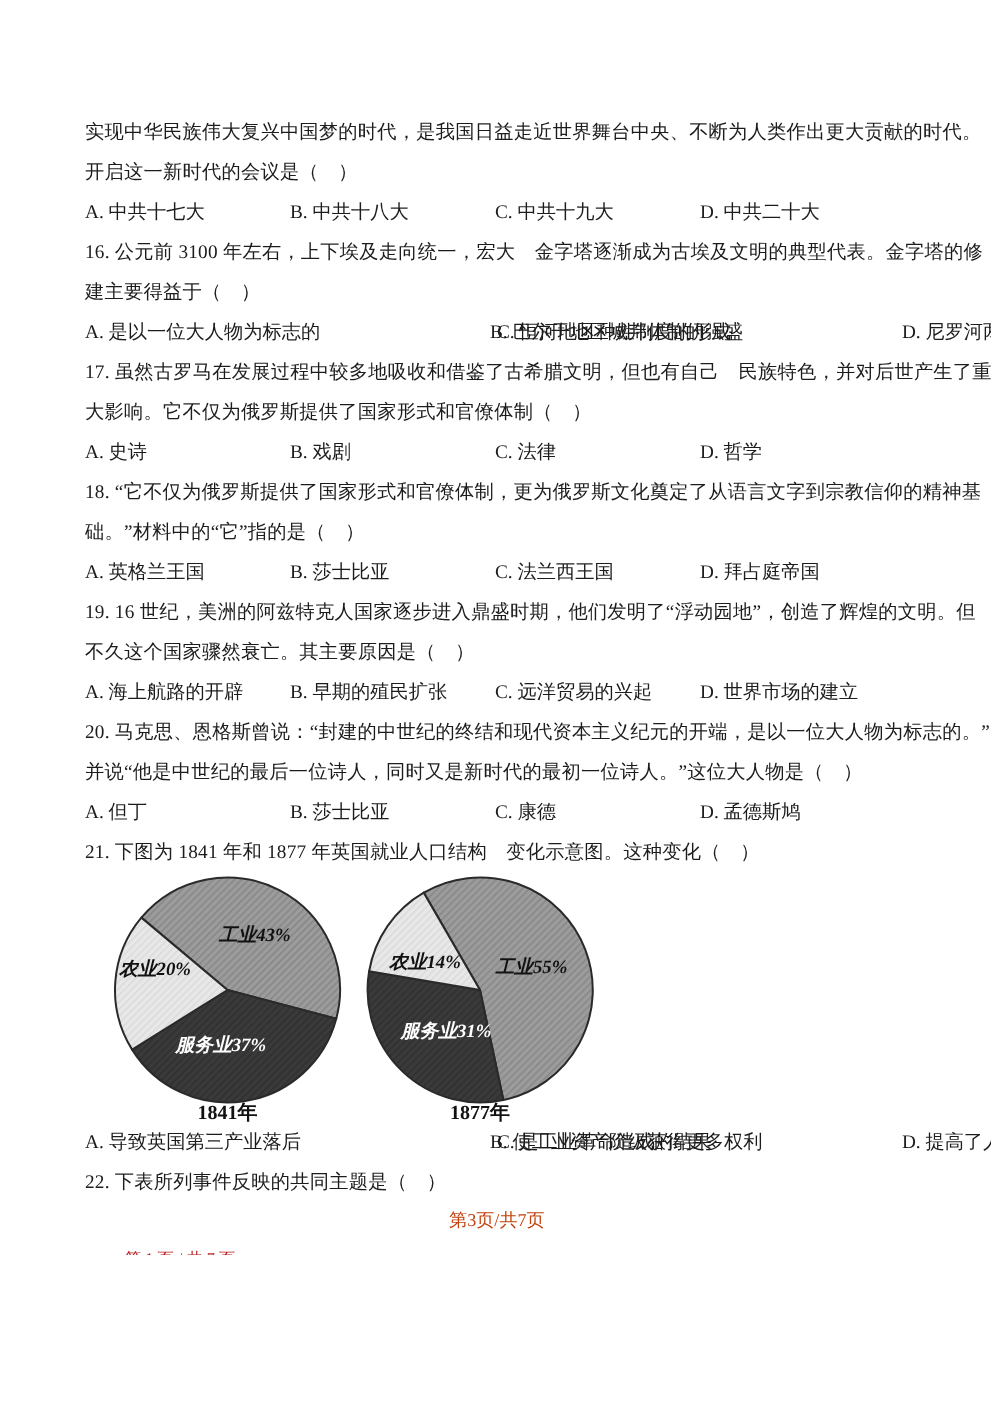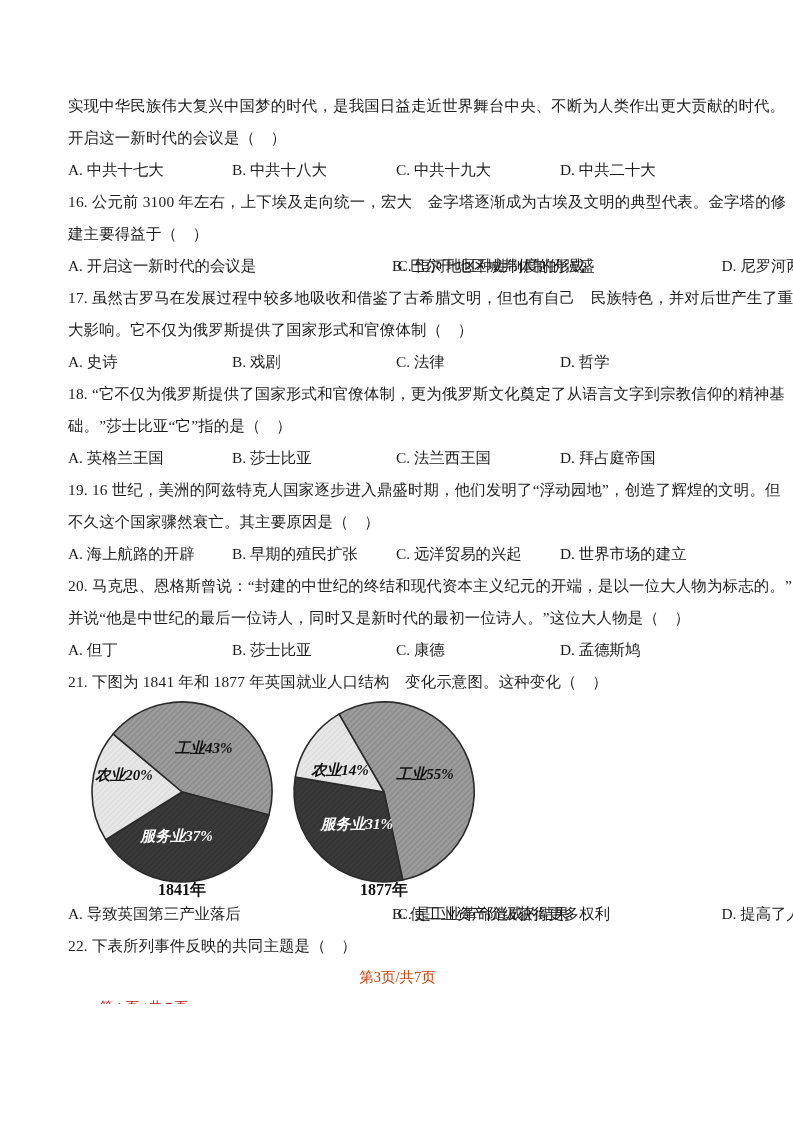--- a/index.html
+++ b/index.html
@@ -48,37 +48,37 @@
   <div class="opts cols4">
     <span class="opt">A. 中共十七大</span>
     <span class="opt">B. 中共十八大</span>
     <span class="opt">C. 中共十九大</span>
     <span class="opt">D. 中共二十大</span>
   </div>
 
   <div class="line">16. 公元前 3100 年左右，上下埃及走向统一，宏大　金字塔逐渐成为古埃及文明的典型代表。金字塔的修</div>
   <div class="line">建主要得益于（　）</div>
   <div class="opts cols2">
-    <span class="opt">A. 开启这一新时代的会议是</span>
+    <span class="opt">A. 是以一位大人物为标志的</span>
     <span class="opt">B. 巴尔干地区城邦体制的强盛</span>
     <span class="opt">C. 恒河地区种姓制度的形成</span>
     <span class="opt">D. 尼罗河两岸农业发展的稳定</span>
   </div>
 
   <div class="line">17. 虽然古罗马在发展过程中较多地吸收和借鉴了古希腊文明，但也有自己　民族特色，并对后世产生了重</div>
   <div class="line">大影响。它不仅为俄罗斯提供了国家形式和官僚体制（　）</div>
   <div class="opts cols4">
     <span class="opt">A. 史诗</span>
     <span class="opt">B. 戏剧</span>
     <span class="opt">C. 法律</span>
     <span class="opt">D. 哲学</span>
   </div>
 
   <div class="line">18. “它不仅为俄罗斯提供了国家形式和官僚体制，更为俄罗斯文化奠定了从语言文字到宗教信仰的精神基</div>
-  <div class="line">础。”莎士比亚“它”指的是（　）</div>
+  <div class="line">础。”材料中的“它”指的是（　）</div>
   <div class="opts cols4">
     <span class="opt">A. 英格兰王国</span>
     <span class="opt">B. 莎士比亚</span>
     <span class="opt">C. 法兰西王国</span>
     <span class="opt">D. 拜占庭帝国</span>
   </div>
 
   <div class="line">19. 16 世纪，美洲的阿兹特克人国家逐步进入鼎盛时期，他们发明了“浮动园地”，创造了辉煌的文明。但</div>
   <div class="line">不久这个国家骤然衰亡。其主要原因是（　）</div>
   <div class="opts cols4">

